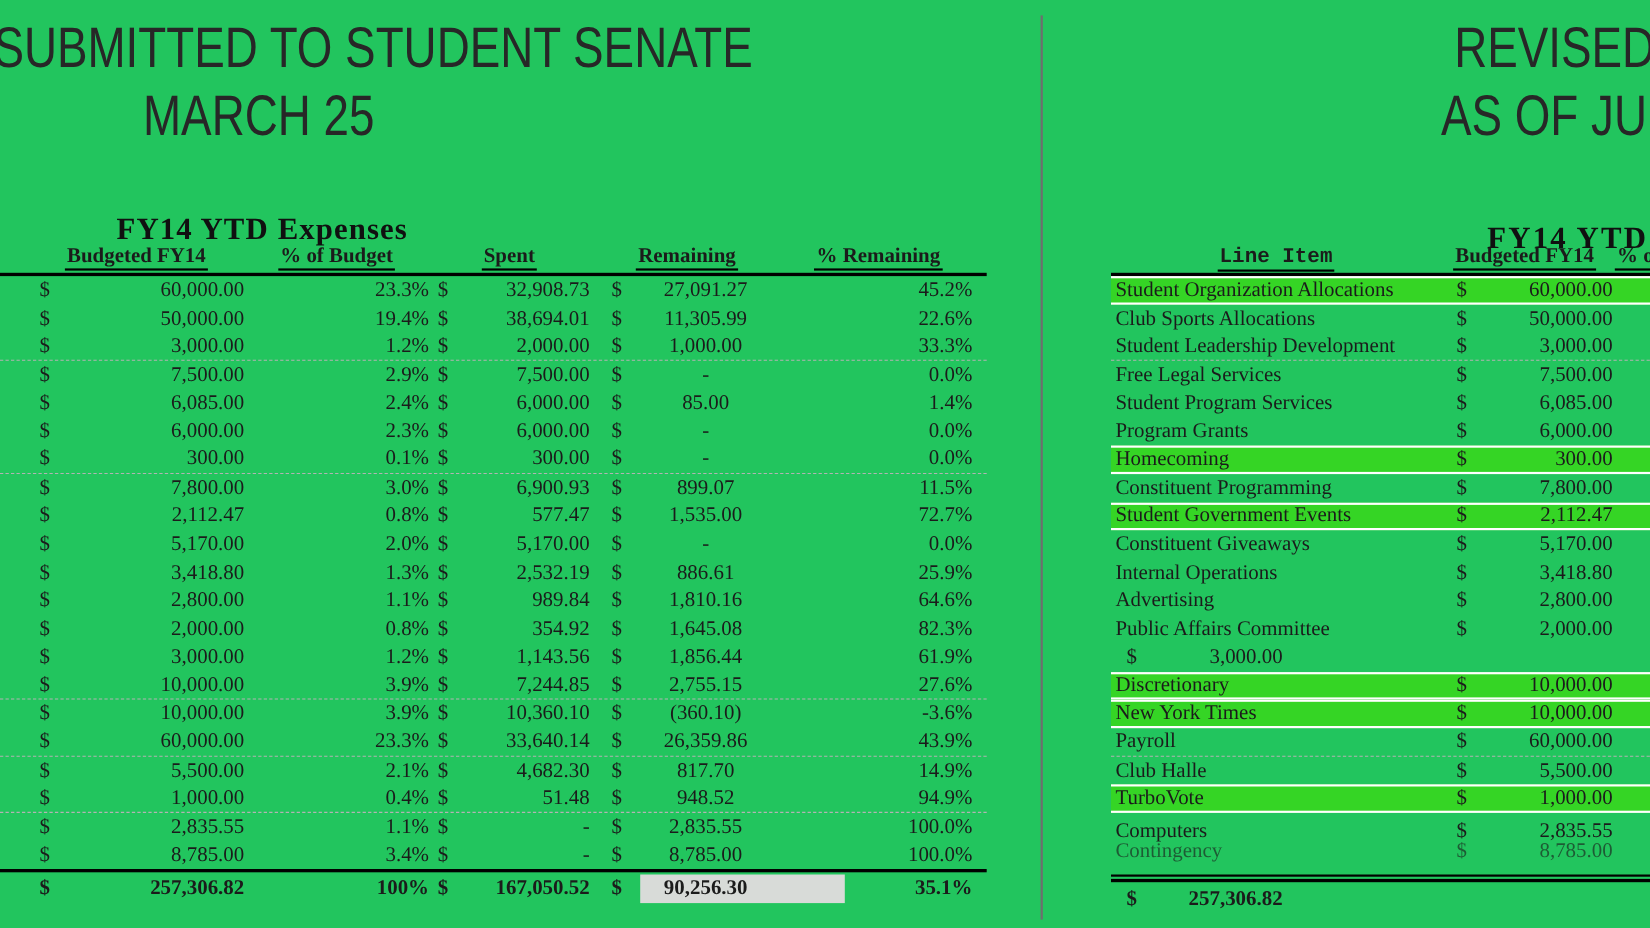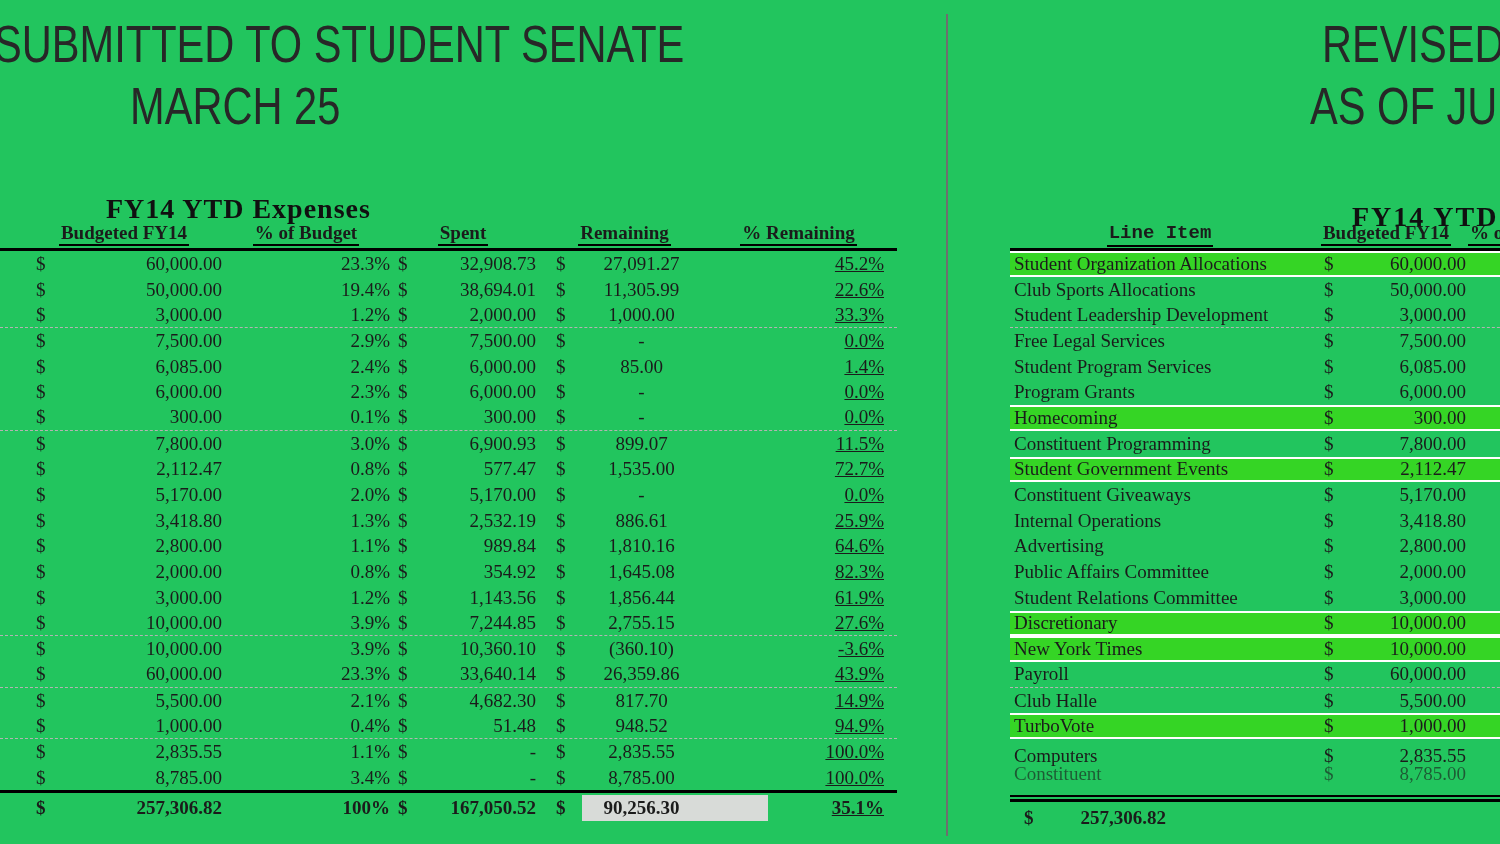--- a/index.html
+++ b/index.html
@@ -49,21 +49,21 @@
   .c { display:block; }
   .num { text-align:right; font-variant-numeric:tabular-nums; }
   
   .cd1   { width:56px;  padding-left:36px; }
   .amt   { width:166px; }
   .pct   { width:168px; }
   .cd2   { width:26px;  padding-left:8px; }
   .spent { width:120px; }
   .cd3   { width:34px;  padding-left:20px; }
   .rem   { width:143px;text-align:center; }
-  .pctr  { width:171px;text-decoration:underline; }
+  .pctr  { width:171px; }
   
   .ritem { width:300px; padding-left:4px; text-align:left;
            overflow:hidden; text-overflow:clip; }
   .rcd   { width:34px;  padding-left:14px; }
   .ramt  { width:122px; }
   
   .rrow.hl { background:var(--green,#35d525); border-top:2px solid #fff; border-bottom:2px solid #fff; }
   
   #rrows .rrow:nth-child(20) { margin-top:8px; height:18px; }
   #rrows .rrow:nth-child(21) { height:18px; opacity:.62; filter:blur(.4px); }
@@ -397,21 +397,20 @@
             <span class="c ritem">Advertising</span>
             <span class="c rcd">$</span>
             <span class="c num ramt">2,800.00</span>
           </div>
           <div class="rrow">
             <span class="c ritem">Public Affairs Committee</span>
             <span class="c rcd">$</span>
             <span class="c num ramt">2,000.00</span>
           </div>
           <div class="rrow">
-            <span class="c ritem">Student Relations Committee</span>
             <span class="c rcd">$</span>
             <span class="c num ramt">3,000.00</span>
           </div>
           <div class="rrow sep hl">
             <span class="c ritem">Discretionary</span>
             <span class="c rcd">$</span>
             <span class="c num ramt">10,000.00</span>
           </div>
           <div class="rrow hl">
             <span class="c ritem">New York Times</span>
@@ -432,21 +431,21 @@
             <span class="c ritem">TurboVote</span>
             <span class="c rcd">$</span>
             <span class="c num ramt">1,000.00</span>
           </div>
           <div class="rrow">
             <span class="c ritem">Computers</span>
             <span class="c rcd">$</span>
             <span class="c num ramt">2,835.55</span>
           </div>
           <div class="rrow">
-            <span class="c ritem">Constituent</span>
+            <span class="c ritem">Contingency</span>
             <span class="c rcd">$</span>
             <span class="c num ramt">8,785.00</span>
           </div>
         </div>
       <div class="dbl">
         <div class="dthin"></div>
         <div class="dthick"></div>
       </div>
       <div class="rtotal">
         <span class="c rcd">$</span>

